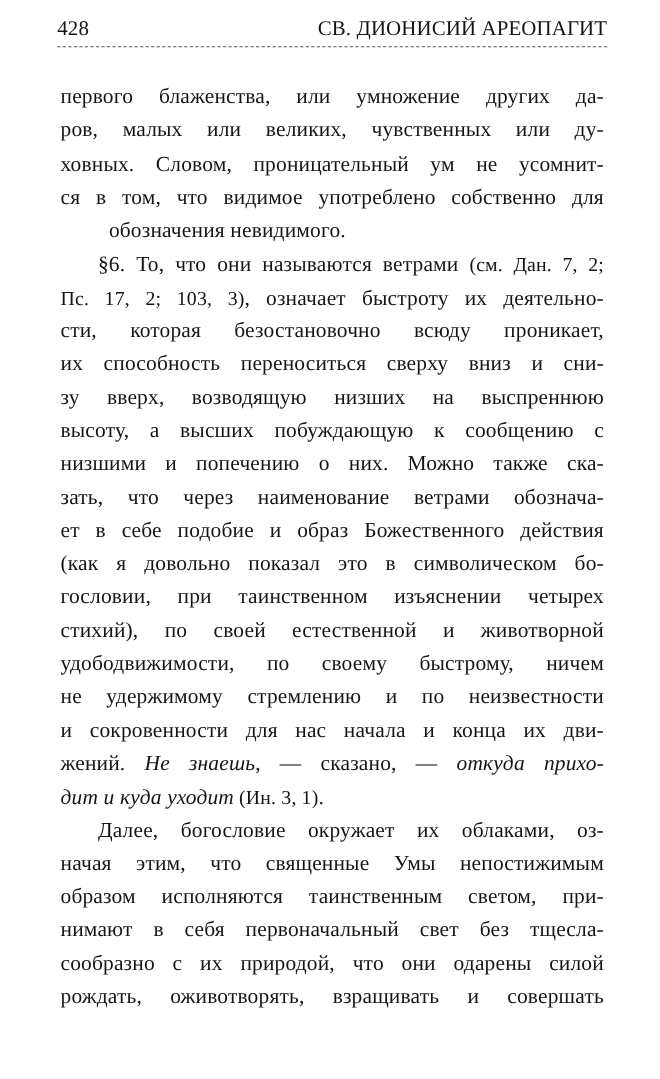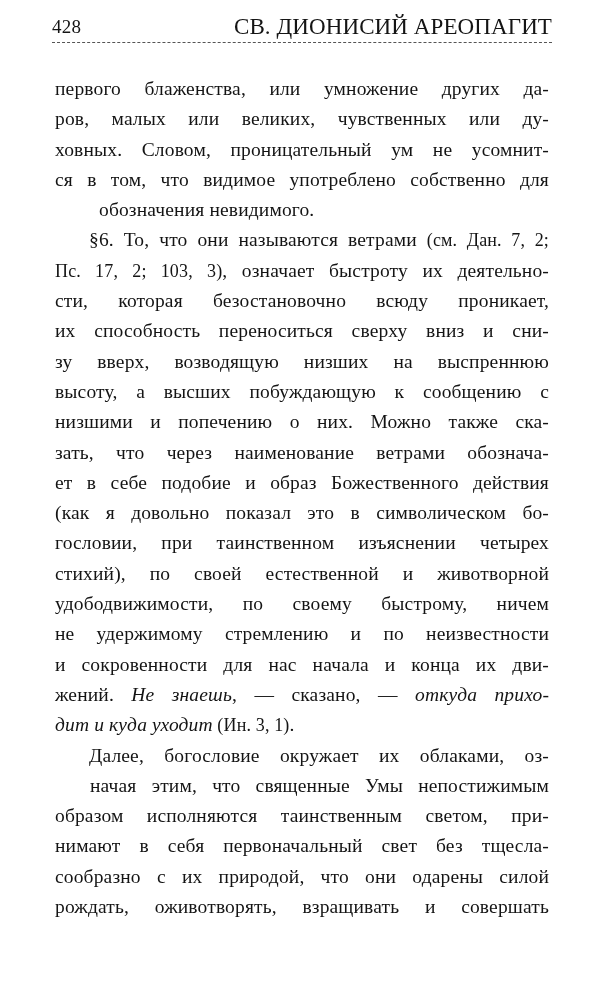--- a/index.html
+++ b/index.html
@@ -34,21 +34,21 @@
       font-family: "Liberation Serif", "DejaVu Serif", serif;
     }
     .page-number {
       font-size: 19px;
       line-height: 22px;
       padding-bottom: 3px;
       padding-left: 0;
       letter-spacing: 0.2px;
     }
     .running-title {
-      font-size: 23px;
+      font-size: 19px;
       line-height: 22px;
       padding-bottom: 3px;
       letter-spacing: 0.1px;
     }
     .body-text {
       position: absolute;
       left: 0;
       top: 74px;
       width: 494px;
     }
@@ -108,20 +108,20 @@
     <span class="line"><span style="white-space: nowrap; word-spacing: 0px;">(как я довольно показал это в символическом бо-</span></span>
     <span class="line"><span style="white-space: nowrap; word-spacing: 0px;">гословии, при таинственном изъяснении четырех</span></span>
     <span class="line"><span style="white-space: nowrap; word-spacing: 0px;">стихий), по своей естественной и животворной</span></span>
     <span class="line"><span style="white-space: nowrap; word-spacing: 0px;">удободвижимости, по своему быстрому, ничем</span></span>
     <span class="line"><span style="white-space: nowrap; word-spacing: 0px;">не удержимому стремлению и по неизвестности</span></span>
     <span class="line"><span style="white-space: nowrap; word-spacing: 0px;">и сокровенности для нас начала и конца их дви-</span></span>
     <span class="line"><span style="white-space: nowrap; word-spacing: 0.00223214px;"><span>жений. </span><span class="ital">Не знаешь</span><span>, — сказано, — </span><span class="ital">откуда прихо-</span></span></span>
     <span class="line last"><span style="white-space: nowrap;"><span class="ital">дит и куда уходит</span><span class="ref"> (Ин. 3, 1)</span><span>.</span></span></span>
 
     <span class="line indent"><span style="white-space: nowrap; word-spacing: 0px;">Далее, богословие окружает их облаками, оз-</span></span>
-    <span class="line"><span style="white-space: nowrap; word-spacing: 0px; margin-left: 35px;">начая этим, что священные Умы непостижимым</span></span>
+    <span class="line"><span style="white-space: nowrap; word-spacing: 0px;">начая этим, что священные Умы непостижимым</span></span>
     <span class="line"><span style="white-space: nowrap; word-spacing: 0px;">образом исполняются таинственным светом, при-</span></span>
     <span class="line"><span style="white-space: nowrap; word-spacing: 0px;">нимают в себя первоначальный свет без тщесла-</span></span>
     <span class="line"><span style="white-space: nowrap; word-spacing: 0px;">сообразно с их природой, что они одарены силой</span></span>
     <span class="line"><span style="white-space: nowrap; word-spacing: 0px;">рождать, оживотворять, взращивать и совершать</span></span>
 
   </div>
 </div>
 
 </body></html>

